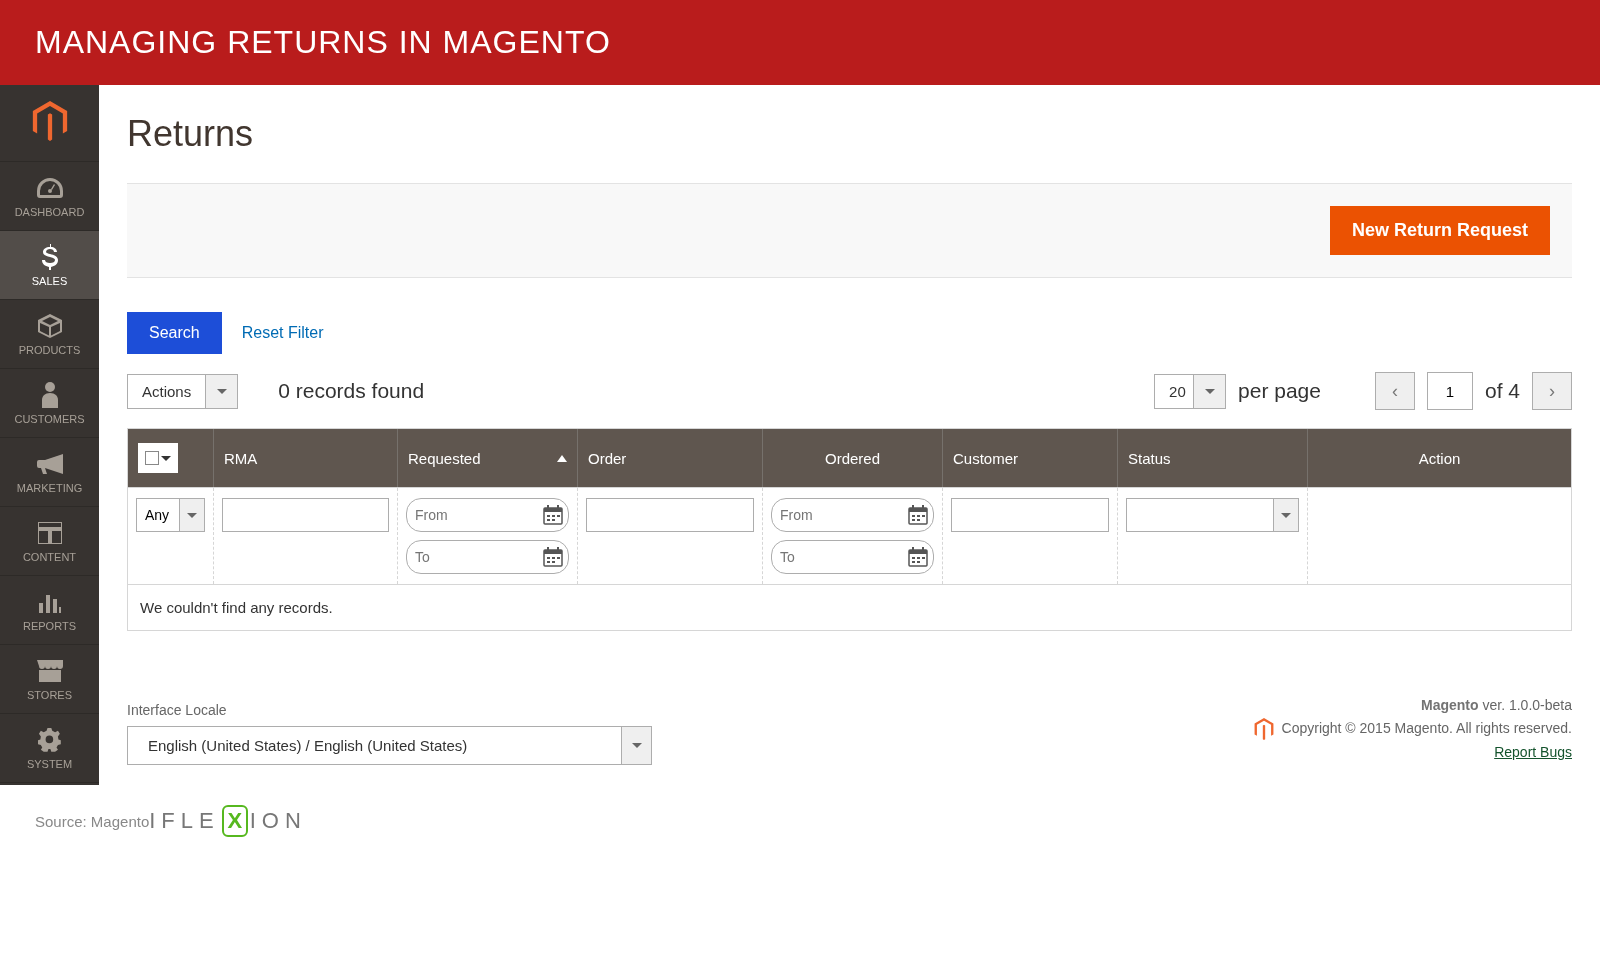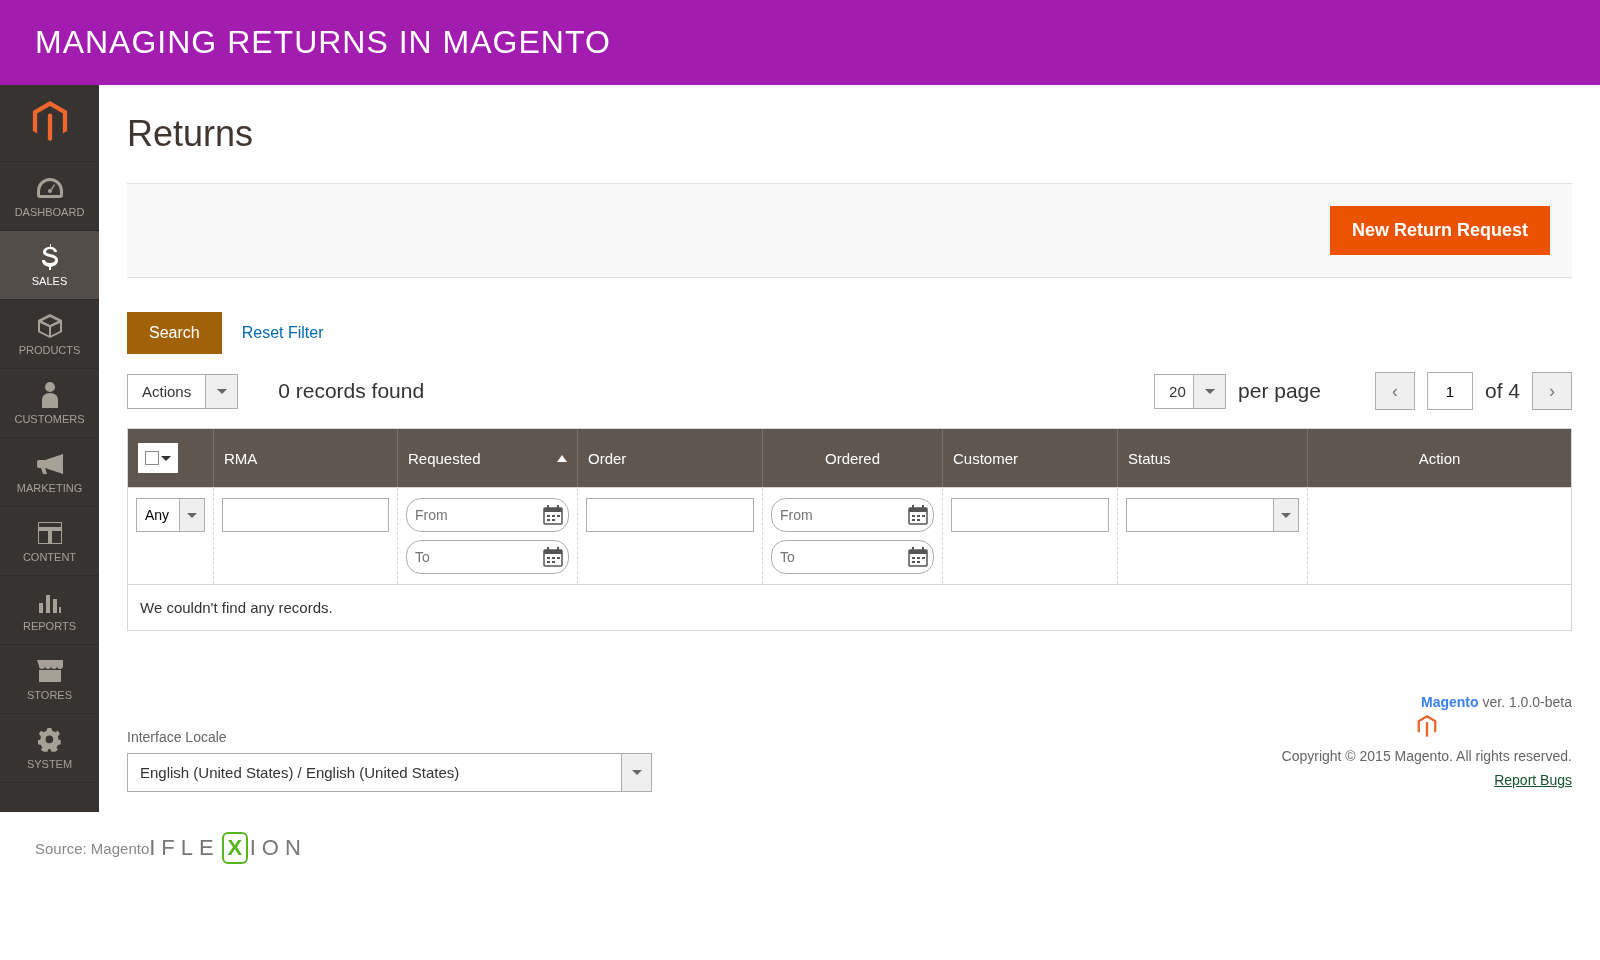--- a/index.html
+++ b/index.html
@@ -1,39 +1,39 @@
 <!DOCTYPE html>
 <html><head>
 <meta charset="utf-8">
 <style>
 * { box-sizing: border-box; margin: 0; padding: 0; }
 body { font-family: 'Helvetica Neue', Arial, sans-serif; background: #fff; font-size: 14px; color: #333; }
 
-.banner { background: #a21caf; color: #fff; padding: 24px 35px; font-size: 32px; font-weight: 300; letter-spacing: 1px; }
+.banner { background: #b91c1c; color: #fff; padding: 24px 35px; font-size: 32px; font-weight: 300; letter-spacing: 1px; }
 
 .app { display: flex; min-height: 700px; }
 
 .sidebar { width: 99px; background: #373330; color: #aaa; display: flex; flex-direction: column; }
 .sidebar-item { display: flex; flex-direction: column; align-items: center; justify-content: center; padding: 12px 4px; cursor: pointer; text-align: center; font-size: 11px; color: #a7a097; border-bottom: 1px solid #2d2a27; }
 .sidebar-item.logo { padding: 16px 4px 20px; }
 .sidebar-item.active { background: #524d49; color: #fff; }
 .sidebar-icon { width: 28px; height: 28px; margin-bottom: 4px; display: flex; align-items: center; justify-content: center; }
 .sidebar-icon svg { fill: #a7a097; }
 .sidebar-item.active .sidebar-icon svg { fill: #fff; }
 .sidebar-item.logo svg { fill: #ef672f; }
 
 .main { flex: 1; padding: 28px 28px 0; display: flex; flex-direction: column; }
 
 .page-title { font-size: 36px; font-weight: 300; color: #41362f; margin-bottom: 28px; }
 
 .action-bar { background: #f8f8f8; border-top: 1px solid #e3e3e3; border-bottom: 1px solid #e3e3e3; padding: 22px; display: flex; justify-content: flex-end; margin-bottom: 34px; }
 .btn-primary { background: #eb5202; color: #fff; border: none; padding: 14px 22px; font-size: 18px; font-weight: 600; cursor: pointer; }
 
 .toolbar-top { display: flex; align-items: center; gap: 20px; margin-bottom: 18px; }
-.btn-search { background: #a16207; color: #fff; border: none; padding: 12px 22px; font-size: 16px; font-weight: 500; cursor: pointer; }
+.btn-search { background: #1d4ed8; color: #fff; border: none; padding: 12px 22px; font-size: 16px; font-weight: 500; cursor: pointer; }
 .link-reset { color: #006bb4; font-size: 16px; cursor: pointer; text-decoration: none; }
 
 .toolbar-row { display: flex; align-items: center; justify-content: space-between; margin-bottom: 18px; }
 .toolbar-left { display: flex; align-items: center; gap: 40px; }
 .toolbar-right { display: flex; align-items: center; gap: 12px; }
 
 .dropdown { display: flex; }
 .dropdown-label { border: 1px solid #adadad; background: #fff; padding: 8px 14px; font-size: 15px; }
 .dropdown-caret { border: 1px solid #adadad; border-left: none; background: #efefef; width: 32px; display: flex; align-items: center; justify-content: center; cursor: pointer; }
 .caret-down { width: 0; height: 0; border-left: 5px solid transparent; border-right: 5px solid transparent; border-top: 5px solid #666; }
@@ -72,26 +72,26 @@
 .check-wrap { display: flex; align-items: center; gap: 2px; border: 1px solid #adadad; height: 30px; padding: 0 6px; }
 .checkbox-sq { width: 14px; height: 14px; border: 1px solid #888; background: #fff; }
 
 .empty-row { padding: 14px 12px; font-size: 15px; color: #333; border-top: 1px solid #d6d6d6; }
 
 .footer { margin-top: auto; padding-top: 60px; padding-bottom: 20px; }
 .footer-row { display: flex; justify-content: space-between; align-items: flex-end; }
 .footer-left { }
 .locale-label { font-size: 14px; color: #666; margin-bottom: 8px; }
 .locale-select { display: flex; width: 525px; }
-.locale-select .val { flex: 1; border: 1px solid #adadad; padding: 10px 12px; font-size: 15px; background: #fff; }
+.locale-select .val { flex: 1; border: 1px solid #adadad; padding: 10px 20px; font-size: 15px; background: #fff; }
 .locale-select .car { width: 30px; border: 1px solid #adadad; border-left: none; background: #efefef; display: flex; align-items: center; justify-content: center; }
 
 .footer-right { text-align: right; font-size: 14px; color: #666; line-height: 1.7; }
-.footer-right .ver .b { font-weight: 700; color: #3b82f6; }
-.footer-right .copy { display: flex; align-items: center; justify-content: flex-end; gap: 8px; flex-direction: column; }
+.footer-right .ver .b { font-weight: 700; color: #737373; }
+.footer-right .copy { display: flex; align-items: center; justify-content: flex-end; gap: 8px; }
 .footer-right .copy svg { fill: #ef672f; }
 .report-link { color: #14532d; text-decoration: underline; cursor: pointer; }
 
 .source-bar { padding: 20px 35px; display: flex; justify-content: flex-start; align-items: center; color: #888; font-size: 15px; }
 .iflexion-logo { font-size: 22px; letter-spacing: 6px; font-weight: 400; color: #777; display: flex; align-items: center; }
 .iflex-x { display: inline-flex; width: 26px; height: 32px; border: 2px solid #56b81f; border-radius: 6px; align-items: center; justify-content: center; color: #56b81f; font-weight: bold; margin: 0 2px; letter-spacing: 0; }
 
 svg { display: block; }
 </style>
 </head>

